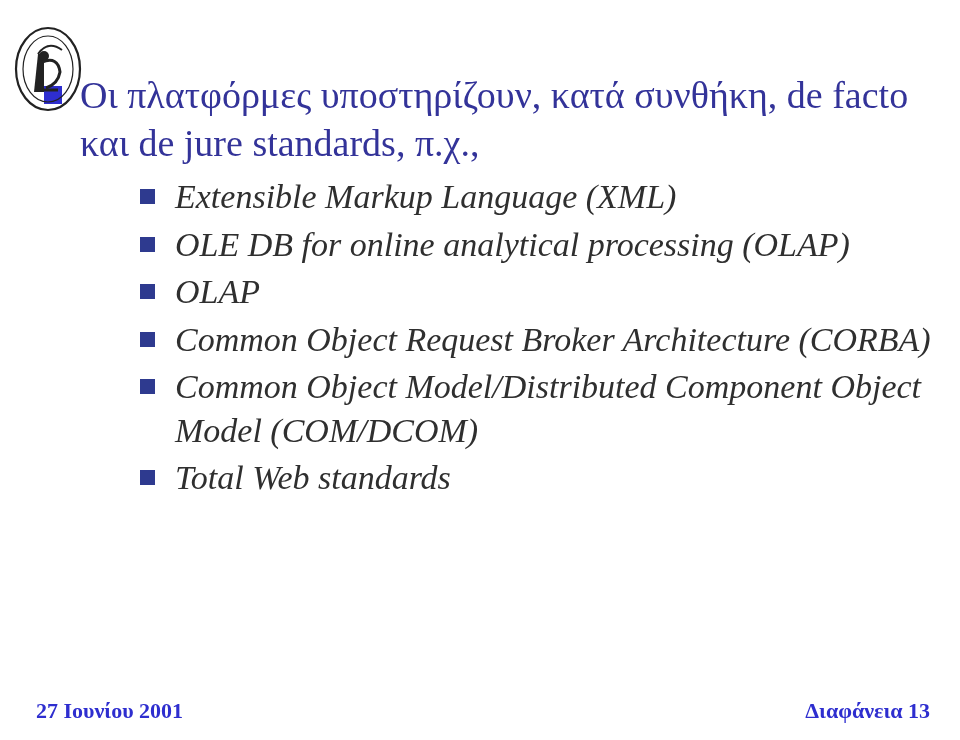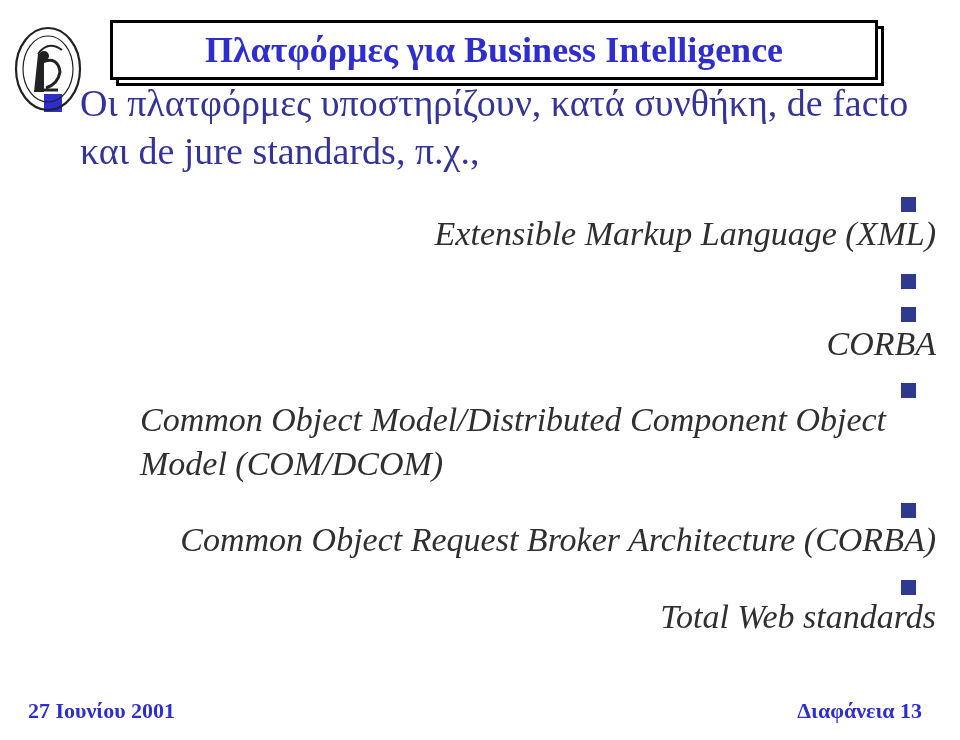--- a/index.html
+++ b/index.html
@@ -31,20 +31,21 @@
     padding: 6px 10px;
     text-align: center;
   }
   .title-text {
     font-weight: bold;
     color: #2e2ecf;
     font-size: 36px;
   }
 
   .content {
+    margin-top: 52px;
     margin-left: 44px;
     margin-right: 24px;
   }
   .lvl1 {
     display: flex;
     align-items: flex-start;
     margin-bottom: 6px;
   }
   .sq1 {
     width: 18px; height: 18px; background: #2e2ecf;
@@ -55,41 +56,40 @@
     font-size: 38px;
     line-height: 1.25;
   }
 
   .sub {
     margin-left: 96px;
     margin-top: 8px;
   }
   .lvl2 {
     display: flex;
-    align-items: flex-end;
+    align-items: flex-start;
     margin-bottom: 4px;
-    flex-direction: column;
   }
   .sq2 {
     width: 15px; height: 15px; background: #2e3a8f;
     margin-top: 14px; margin-right: 20px; flex-shrink: 0;
   }
   .lvl2-text {
     color: #2f2f2f;
     font-size: 34px;
     font-style: italic;
     line-height: 1.28;
   }
 
   .footer {
     position: absolute;
-    left: 0; right: 8px; bottom: 16px;
+    left: 0; right: 0; bottom: 16px;
     display: flex;
     justify-content: space-between;
-    padding: 0 30px 0 28px;
+    padding: 0 30px 0 36px;
   }
   .ft {
     color: #2e2ecf;
     font-weight: bold;
     font-size: 22px;
   }
 </style>
 </head>
 <body>
 
@@ -100,52 +100,47 @@
       <ellipse cx="34" cy="43" rx="32" ry="41" fill="none" stroke="#222" stroke-width="2.2"></ellipse>
       <ellipse cx="34" cy="43" rx="25" ry="33" fill="none" stroke="#222" stroke-width="1.2"></ellipse>
       <path d="M20 66 L24 28 L30 28 L30 66 Z" fill="#222"></path>
       <circle cx="30" cy="30" r="5" fill="#222"></circle>
       <path d="M28 36 Q44 30 46 46 Q44 58 32 62" fill="none" stroke="#222" stroke-width="3"></path>
       <path d="M30 64 L44 64" stroke="#222" stroke-width="3"></path>
       <path d="M24 28 Q34 14 48 24" fill="none" stroke="#222" stroke-width="2"></path>
     </svg>
   </div>
 
-  <div class="title-box">
-    <div class="title-shadow"></div>
-    <div class="title-front">
-      <div class="title-text">Πλατφόρμες για Business Intelligence</div>
-    </div>
-  </div>
 
   <div class="content">
     <div class="lvl1">
       <div class="sq1"></div>
       <div class="lvl1-text">Οι πλατφόρμες υποστηρίζουν, κατά συνθήκη, de facto και de jure standards, π.χ.,</div>
     </div>
 
     <div class="sub">
       <div class="lvl2">
         <div class="sq2"></div>
         <div class="lvl2-text">Extensible Markup Language (XML)</div>
       </div>
       <div class="lvl2">
         <div class="sq2"></div>
+        <div class="lvl2-text">OLE DB for online analytical processing (OLAP)</div>
       </div>
       <div class="lvl2">
         <div class="sq2"></div>
-        <div class="lvl2-text">CORBA</div>
+        <div class="lvl2-text">OLAP</div>
+      </div>
+      <div class="lvl2">
+        <div class="sq2"></div>
+        <div class="lvl2-text">Common Object Request Broker Architecture (CORBA)</div>
       </div>
       <div class="lvl2">
         <div class="sq2"></div>
         <div class="lvl2-text">Common Object Model/Distributed Component Object Model (COM/DCOM)</div>
-      </div>
-      <div class="lvl2">
-        <div class="sq2"></div>
-        <div class="lvl2-text">Common Object Request Broker Architecture (CORBA)</div>
       </div>
       <div class="lvl2">
         <div class="sq2"></div>
         <div class="lvl2-text">Total Web standards</div>
       </div>
     </div>
   </div>
 
   <div class="footer">
     <div class="ft">27  Ιουνίου  2001</div>

